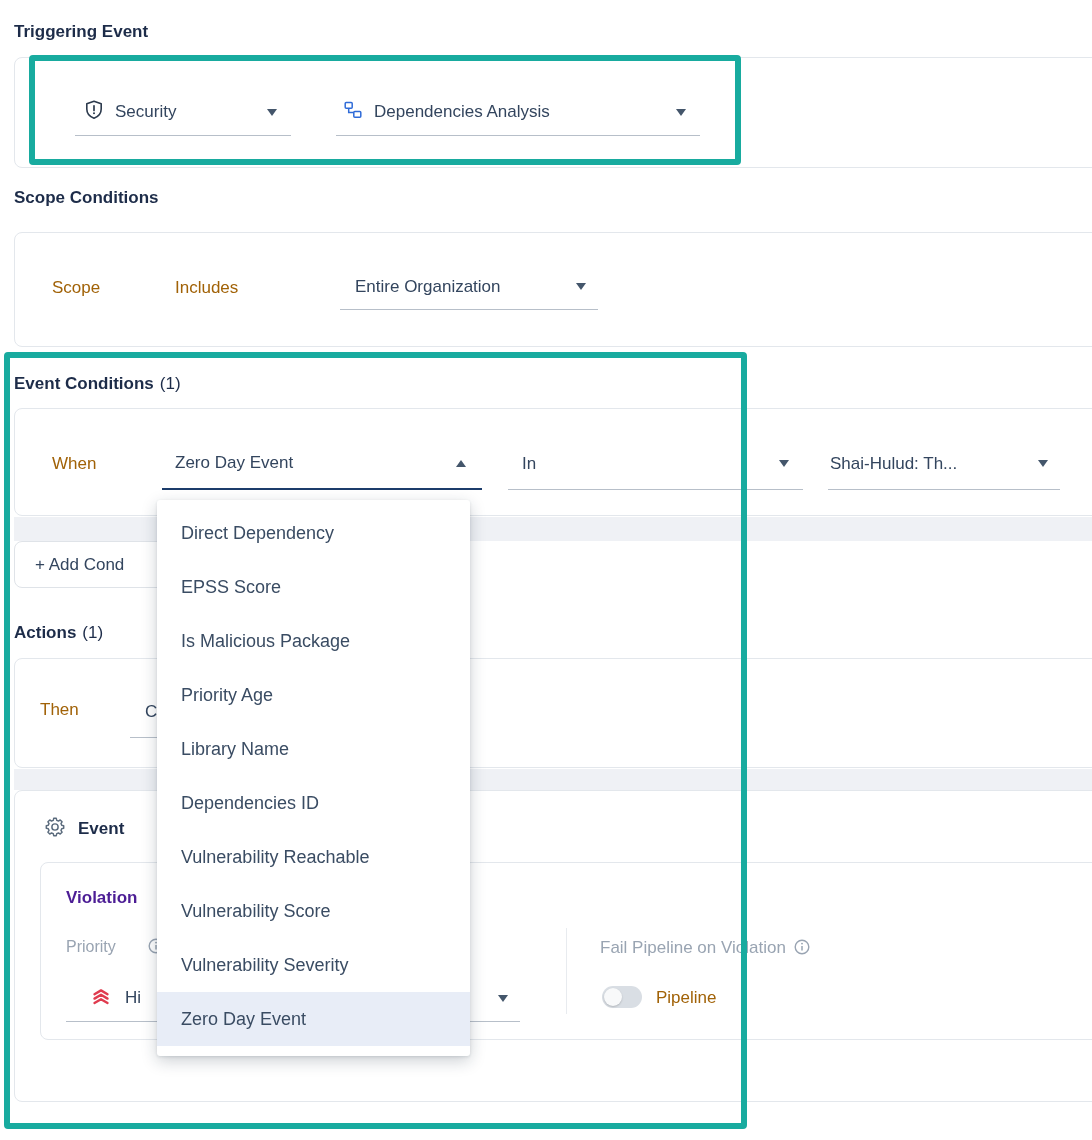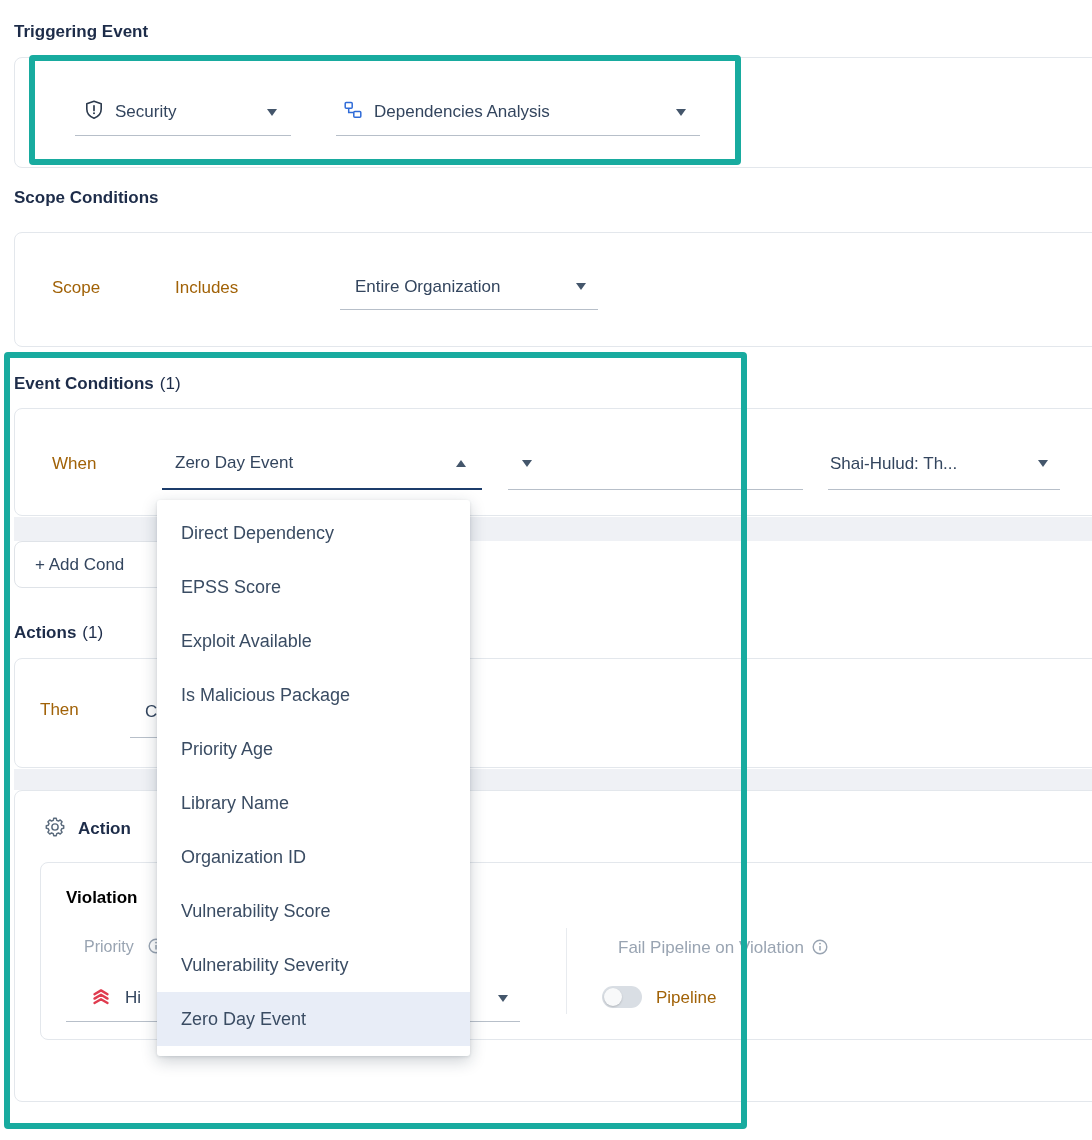--- a/index.html
+++ b/index.html
@@ -34,21 +34,21 @@
   .select.active { border-bottom: 2px solid #1c3c6b; }
 
   .chev {
     width: 0; height: 0; flex: none;
     border-left: 5.5px solid transparent; border-right: 5.5px solid transparent;
     border-top: 7px solid #44566b;
   }
   .chev.up { border-top: none; border-bottom: 7px solid #44566b; }
 
   .plain-label { position: absolute; font-size: 17px; color: #a16207; line-height: 1; white-space: nowrap; }
-  .muted { color: #99a4b2; margin-left: 18px; }
+  .muted { color: #99a4b2; }
 
   .strip { position: absolute; left: 14px; width: 1096px; background: #eff1f5; }
 
   .add-btn {
     position: absolute; left: 14px; top: 541px; width: 280px; height: 47px;
     background: #fff; border: 1px solid #dfe3e8; border-radius: 8px;
     display: flex; align-items: center; padding-left: 20px;
     font-size: 17px; color: #33455e; cursor: pointer; white-space: nowrap;
   }
 
@@ -140,20 +140,21 @@
 <div class="card" style="top:408px;height:108px"></div>
 
 <div class="plain-label" style="left:52px;top:455px">When</div>
 
 <div class="select active" style="left:162px;top:438px;width:320px;height:52px;padding:0 16px 0 13px">
   <span class="lbl">Zero Day Event</span>
   <span class="chev up"></span>
 </div>
 
 <div class="select" style="left:508px;top:438px;width:295px;height:52px;padding:0 14px 0 14px">
+  <span class="lbl">In</span>
   <span class="chev"></span>
 </div>
 
 <div class="select" style="left:828px;top:438px;width:232px;height:52px;padding:0 12px 0 2px">
   <span class="lbl">Shai-Hulud: Th...</span>
   <span class="chev"></span>
 </div>
 
 <div class="strip" style="top:517px;height:24px"></div>
 
@@ -179,25 +180,25 @@
 
 <div class="card" style="top:790px;height:312px"></div>
 
 <span class="abs icon" style="left:44px;top:816px">
   <svg width="22" height="22" viewBox="0 0 24 24">
     <path d="M10.6 2.5 h2.8 l.5 2.2 1.9.8 1.9-1.2 2 2 -1.2 1.9 .8 1.9 2.2.5 v2.8 l-2.2.5 -.8 1.9 1.2 1.9 -2 2 -1.9-1.2 -1.9.8 -.5 2.2 h-2.8 l-.5-2.2 -1.9-.8 -1.9 1.2 -2-2 1.2-1.9 -.8-1.9 -2.2-.5 v-2.8 l2.2-.5 .8-1.9 -1.2-1.9 2-2 1.9 1.2 1.9-.8 z" fill="none" stroke="#5b6b7d" stroke-width="1.6" stroke-linejoin="round"></path>
     <circle cx="12" cy="12" r="3.4" fill="none" stroke="#5b6b7d" stroke-width="1.6"></circle>
   </svg>
 </span>
 
-<div class="plain-label" style="left:78px;top:820px;font-weight:700;color:#1d2c49">Action</div>
+<div class="plain-label" style="left:78px;top:820px;font-weight:700;color:#1d2c49">Event</div>
 
 <div class="abs" style="left:40px;top:862px;width:1070px;height:178px;border:1px solid #e3e7ec;border-radius:8px;background:#fff"></div>
 
-<div class="plain-label" style="left:66px;top:889px;font-weight:700;color:#000000">Violation</div>
+<div class="plain-label" style="left:66px;top:889px;font-weight:700;color:#4c1d95">Violation</div>
 
 <div class="plain-label muted" style="left:66px;top:939px;font-size:16px">Priority</div>
 
 <span class="abs icon" style="left:148px;top:938px">
   <svg width="16" height="16" viewBox="0 0 16 16">
     <circle cx="8" cy="8" r="6.8" fill="none" stroke="#99a4b2" stroke-width="1.4"></circle>
     <line x1="8" y1="7" x2="8" y2="11.4" stroke="#99a4b2" stroke-width="1.5"></line>
     <circle cx="8" cy="4.6" r="0.95" fill="#99a4b2"></circle>
   </svg>
 </span>
@@ -229,23 +230,23 @@
 
 <div class="toggle">
   <span class="knob"></span>
 </div>
 <div class="plain-label" style="left:656px;top:989px">Pipeline</div>
 
 <div class="menu">
 
 <div class="menu-item">Direct Dependency</div>
     <div class="menu-item">EPSS Score</div>
-    <div class="menu-item">Exploit Available</div>
     <div class="menu-item">Is Malicious Package</div>
     <div class="menu-item">Priority Age</div>
     <div class="menu-item">Library Name</div>
-    <div class="menu-item">Organization ID</div>
+    <div class="menu-item">Dependencies ID</div>
+    <div class="menu-item">Vulnerability Reachable</div>
     <div class="menu-item">Vulnerability Score</div>
     <div class="menu-item">Vulnerability Severity</div>
     <div class="menu-item selected">Zero Day Event</div>
   </div>
 
 <div class="hl" style="left:4px;top:352px;width:743px;height:777px"></div>
 
 </body></html>

